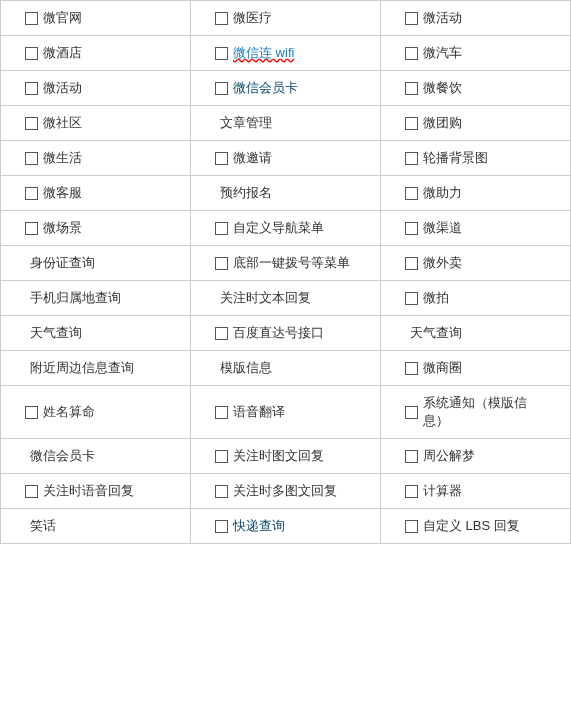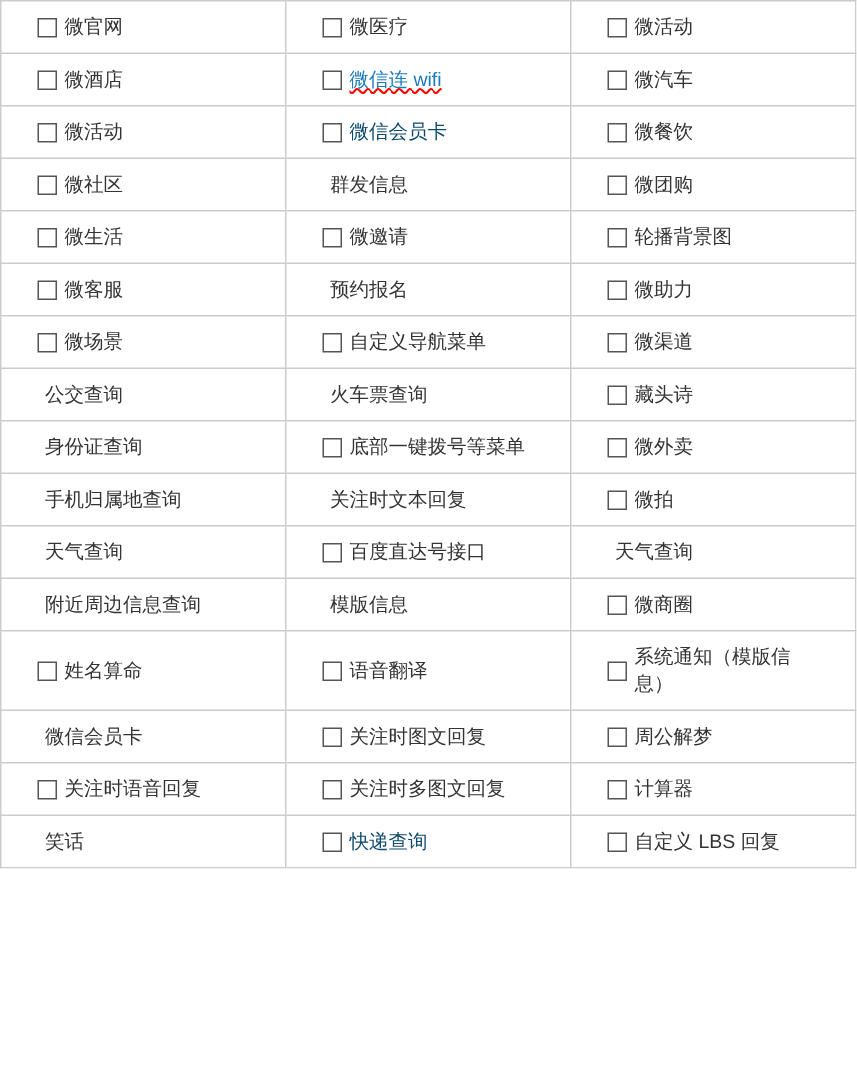--- a/index.html
+++ b/index.html
@@ -117,21 +117,21 @@
       <tr>
         <td>
           <div class="cell-content">
             <span class="checkbox"></span>
             <span class="cell-label ">微社区</span>
           </div>
         </td>
         <td>
           <div class="cell-content">
             <span style="width: 0px;"></span>
-            <span class="cell-label ">群发信息</span>
+            <span class="cell-label ">文章管理</span>
           </div>
         </td>
         <td>
           <div class="cell-content">
             <span class="checkbox"></span>
             <span class="cell-label ">微团购</span>
           </div>
         </td>
       </tr>
       <tr>
@@ -184,40 +184,20 @@
         <td>
           <div class="cell-content">
             <span class="checkbox"></span>
             <span class="cell-label ">自定义导航菜单</span>
           </div>
         </td>
         <td>
           <div class="cell-content">
             <span class="checkbox"></span>
             <span class="cell-label ">微渠道</span>
-          </div>
-        </td>
-      </tr>
-      <tr>
-        <td>
-          <div class="cell-content">
-            <span style="width: 0px;"></span>
-            <span class="cell-label ">公交查询</span>
-          </div>
-        </td>
-        <td>
-          <div class="cell-content">
-            <span style="width: 0px;"></span>
-            <span class="cell-label ">火车票查询</span>
-          </div>
-        </td>
-        <td>
-          <div class="cell-content">
-            <span class="checkbox"></span>
-            <span class="cell-label ">藏头诗</span>
           </div>
         </td>
       </tr>
       <tr>
         <td>
           <div class="cell-content">
             <span style="width: 0px;"></span>
             <span class="cell-label ">身份证查询</span>
           </div>
         </td>

